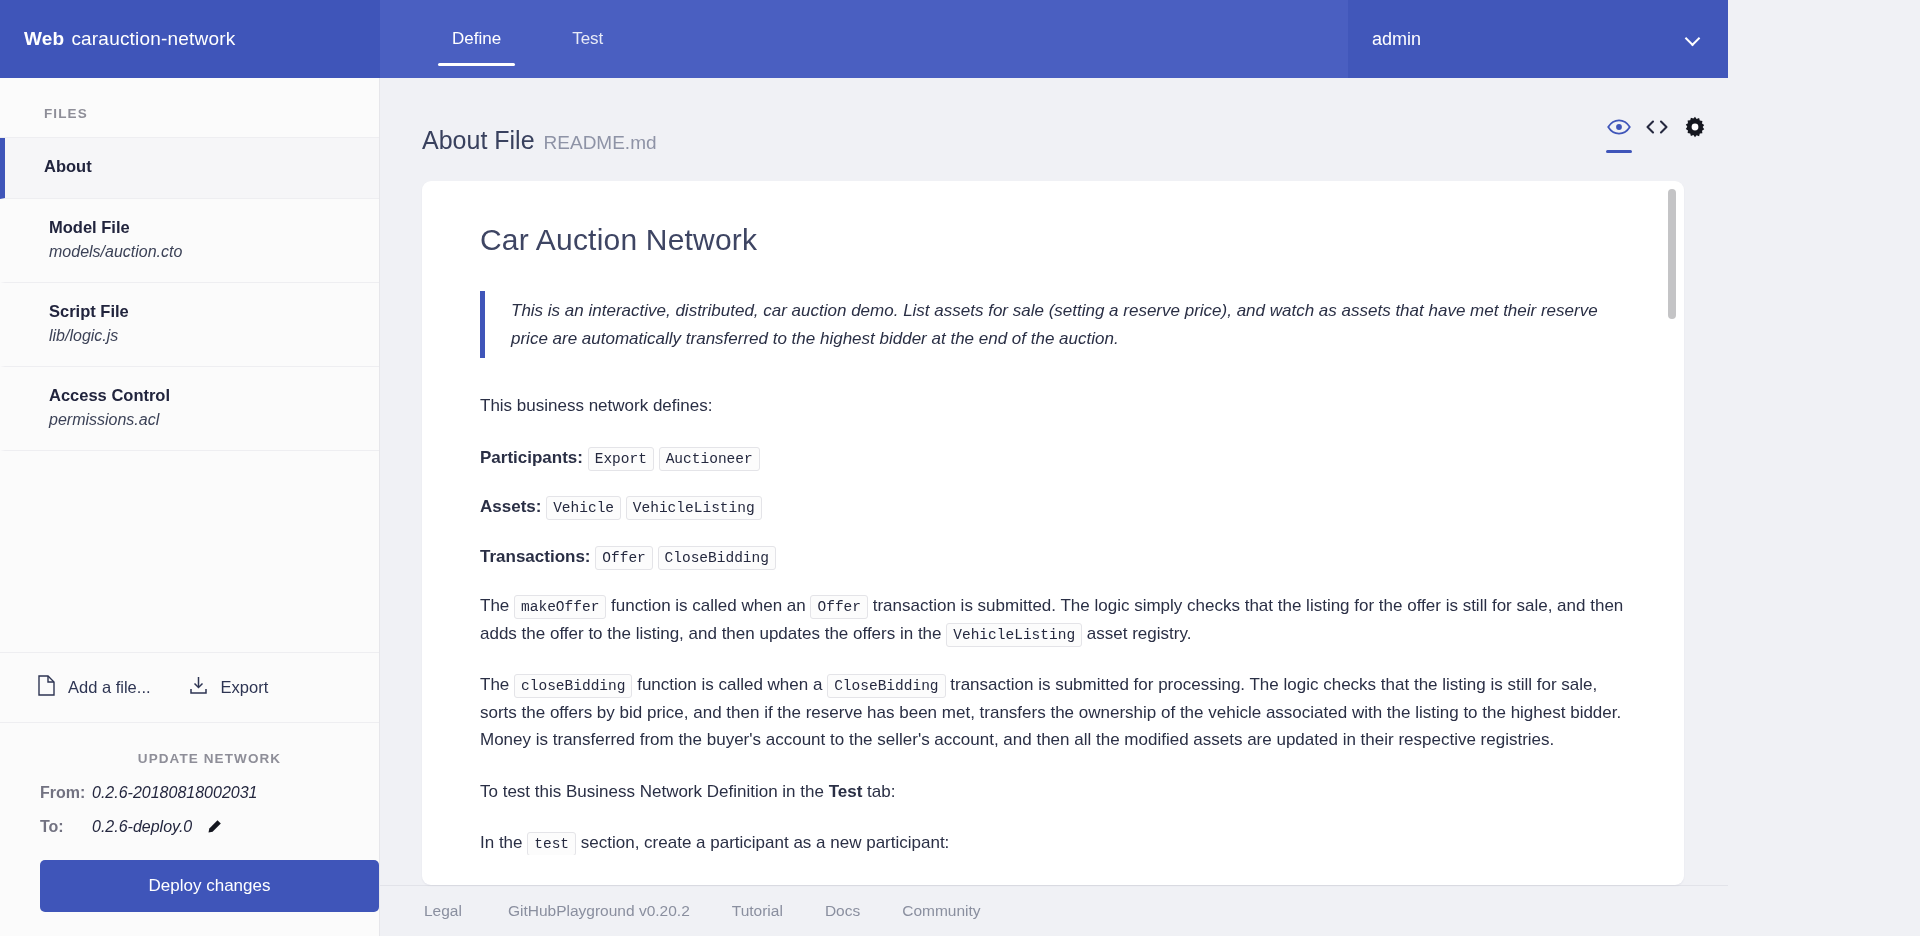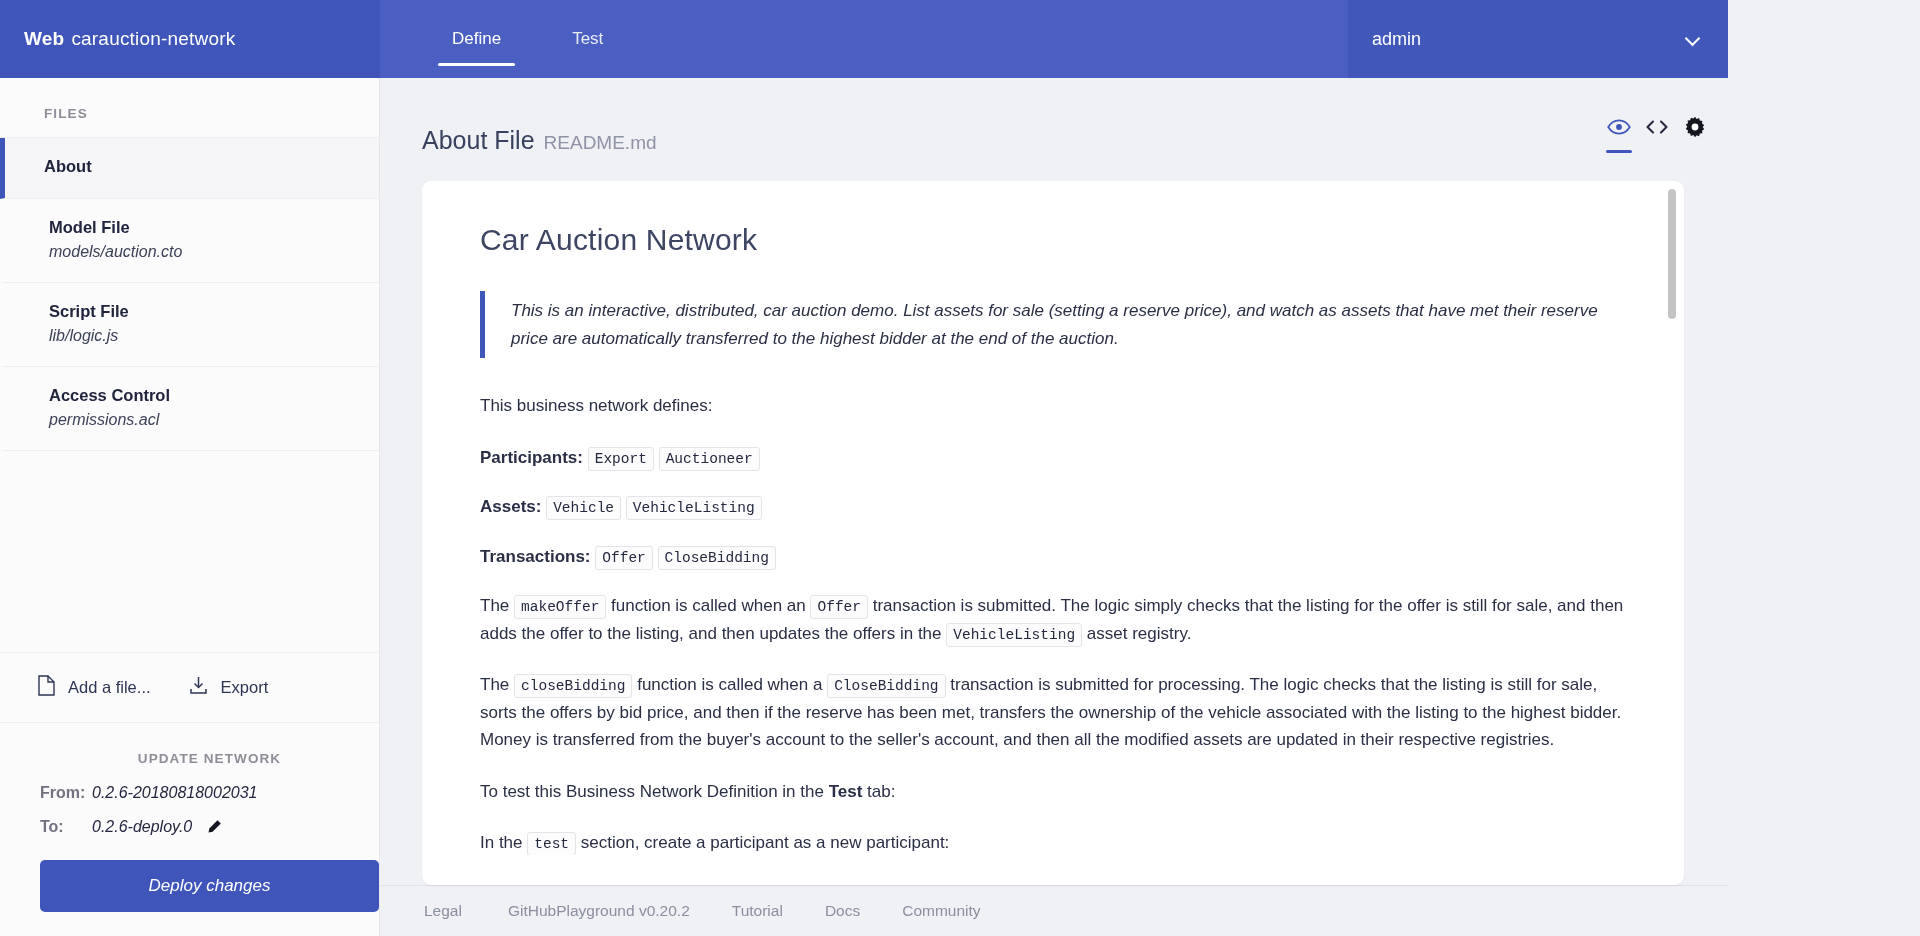--- a/index.html
+++ b/index.html
@@ -92,21 +92,21 @@
   }
   .verrow { display: flex; align-items: center; padding: 8px 0 8px 40px; font-size: 16px; }
   .verrow .lbl { color: #727281; font-weight: 700; width: 52px; }
   .verrow .val { font-style: italic; color: #24273f; }
   .pencil { margin-left: 14px; display: inline-flex; cursor: pointer; }
   .deploy {
     margin: 16px 0 0 40px;
     background: #3f55b9; color: #fff;
     border: none; border-radius: 5px;
     padding: 16px 28px;
-    font-size: 17px; font-family: inherit; cursor: pointer; font-style: italic;
+    font-size: 17px; font-family: inherit; cursor: pointer;
   }
 
   
   .main { flex: 1 1 auto; display: flex; flex-direction: column; min-width: 0; background: #f0f1f5; }
   .main-head {
     display: flex; align-items: flex-end; justify-content: space-between;
     padding: 36px 20px 0 42px;
   }
   .page-title { font-size: 25px; color: #39415e; font-weight: 400; }
   .page-title .sub { font-size: 19px; color: #8e93a6; margin-left: 9px; }

